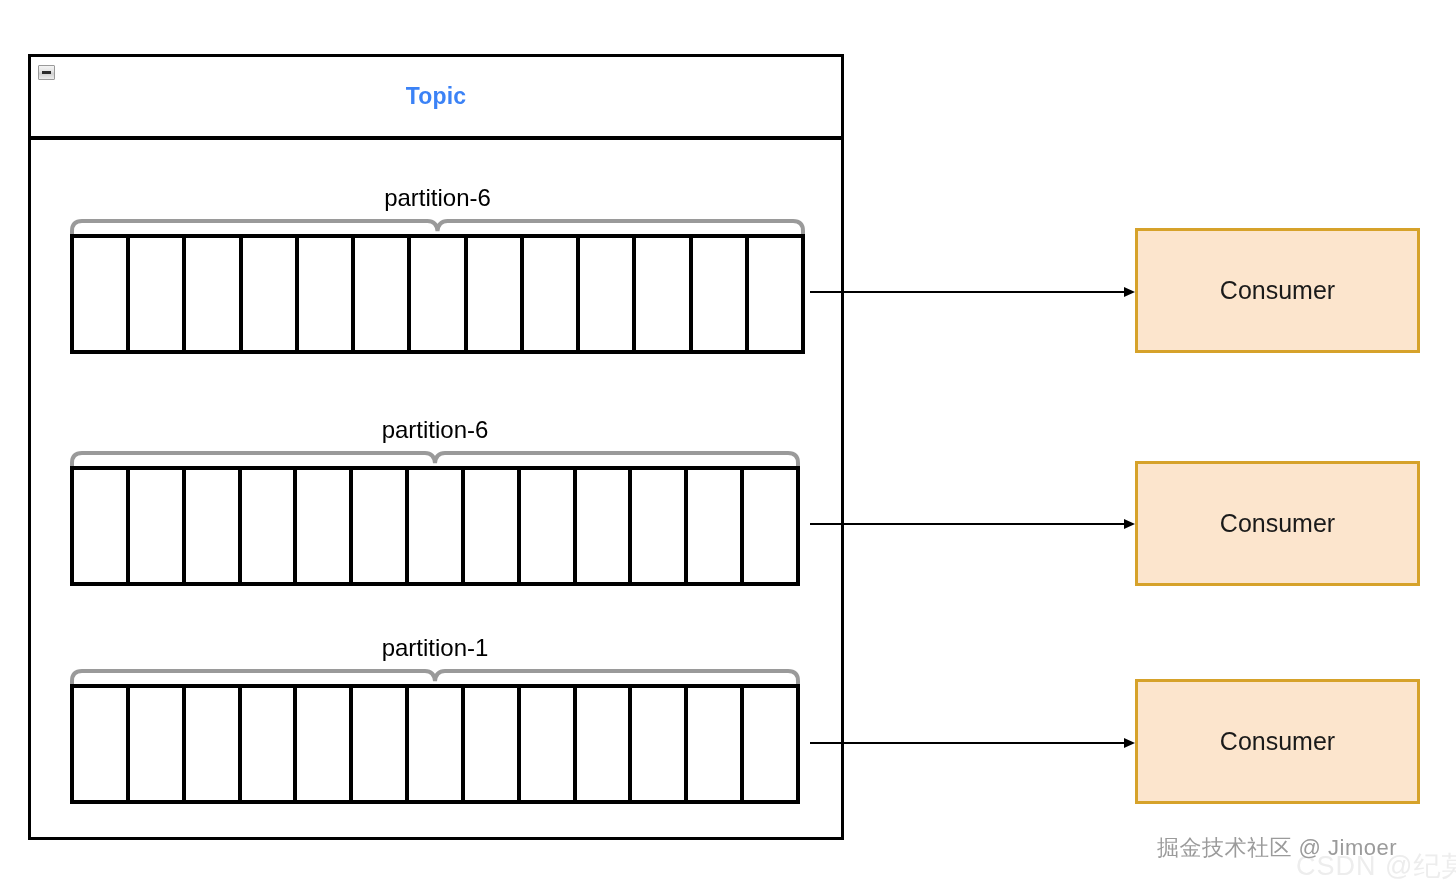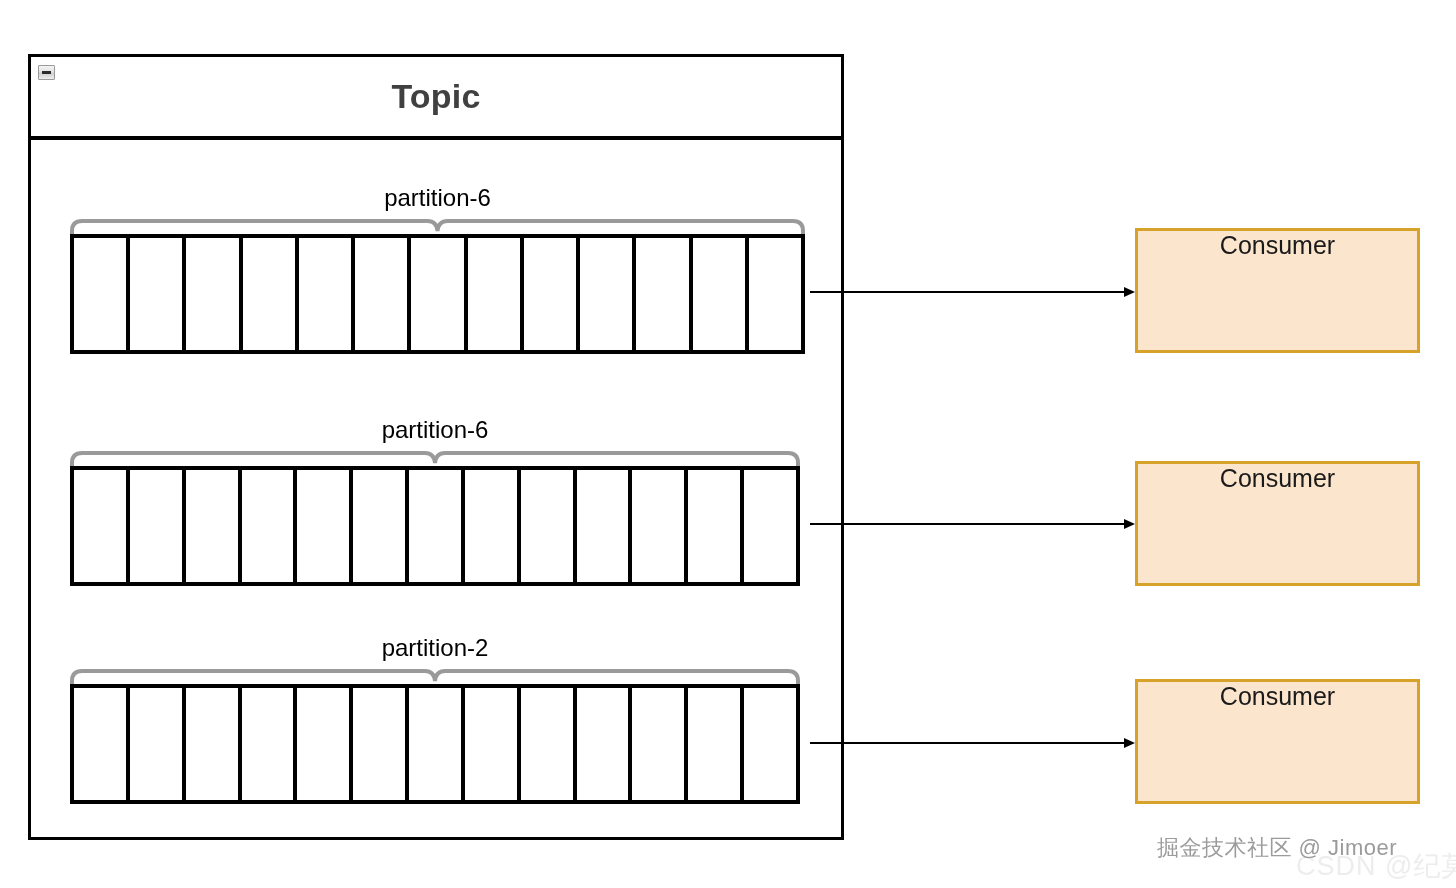--- a/index.html
+++ b/index.html
@@ -36,23 +36,23 @@
     top: 0;
     right: 0;
     height: 83px;
     box-sizing: border-box;
     border-bottom: 4px solid #000000;
     display: flex;
     align-items: center;
     justify-content: center;
   }
   .topic-title {
-    font-size: 34px;
+    font-size: 23px;
     font-weight: bold;
-    color: #404040;
+    color: #3b82f6;
     letter-spacing: 0.2px;
   }
 
   
   .collapse-widget {
     position: absolute;
     left: 7px;
     top: 8px;
     width: 17px;
     height: 15px;
@@ -118,21 +118,21 @@
   }
   .arrow svg { display: block; overflow: visible; }
 
   
   .consumer-box {
     position: absolute;
     box-sizing: border-box;
     border: 3px solid #d6a22a;
     background: #fce5cd;
     display: flex;
-    align-items: flex-start;
+    align-items: center;
     justify-content: center;
   }
   .consumer-label {
     font-size: 25px;
     color: #1a1a1a;
   }
 
   
   .watermark-primary {
     position: absolute;
@@ -209,21 +209,21 @@
             <div class="cell" style="flex: 1 1 0px;"></div>
             <div class="cell" style="flex: 1 1 0px;"></div>
             <div class="cell" style="flex: 1 1 0px;"></div>
             <div class="cell" style="flex: 1 1 0px;"></div>
             <div class="cell" style="flex: 1 1 0px;"></div>
             <div class="cell" style="flex: 1 1 0px;"></div>
             <div class="cell" style="flex: 1 1 0px;"></div>
           </div>
         </div>
         <div class="partition-group" style="left: 39px; top: 579px; width: 730px;">
-          <div class="partition-label">partition-2</div>
+          <div class="partition-label">partition-1</div>
           <div class="brace">
             <svg width="730" height="22" viewBox="0 0 730 22">
               <path d="M 2,22 L 2,13 Q 2,3 12,3 L 355,3 Q 364,3 365,13 Q 366,3 375,3 L 718,3 Q 728,3 728,13 L 728,22" fill="none" stroke="#9a9a9a" stroke-width="4" stroke-linecap="round"></path>
             </svg>
           </div>
           <div class="partition-cells" style="width: 730px; height: 120px;">
             <div class="cell" style="flex: 1 1 0px;"></div>
             <div class="cell" style="flex: 1 1 0px;"></div>
             <div class="cell" style="flex: 1 1 0px;"></div>
             <div class="cell" style="flex: 1 1 0px;"></div>

